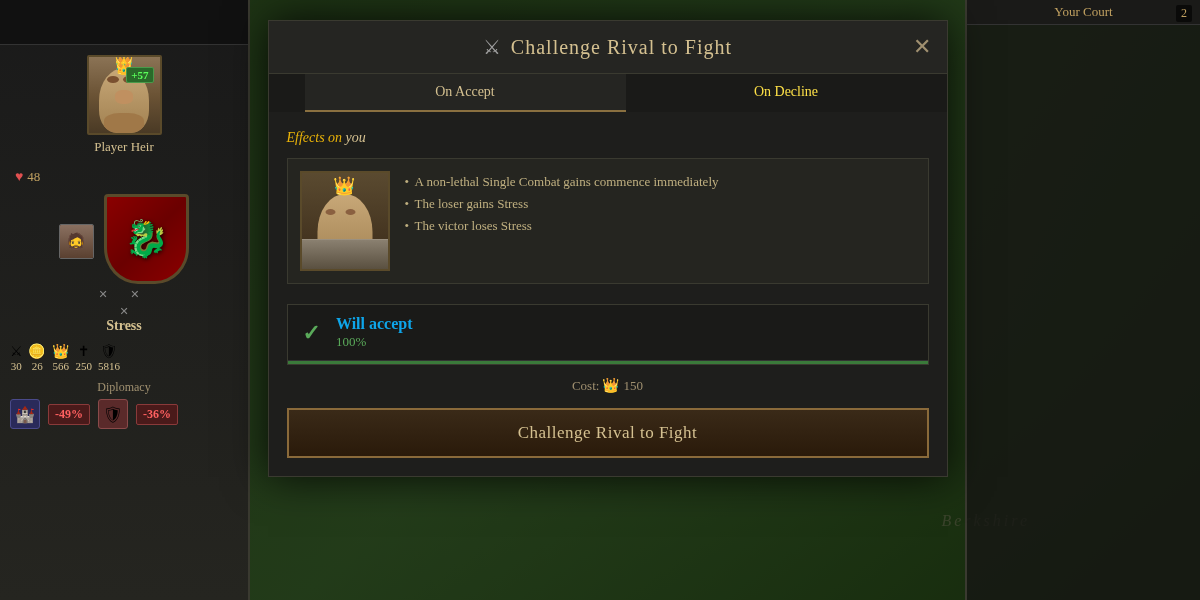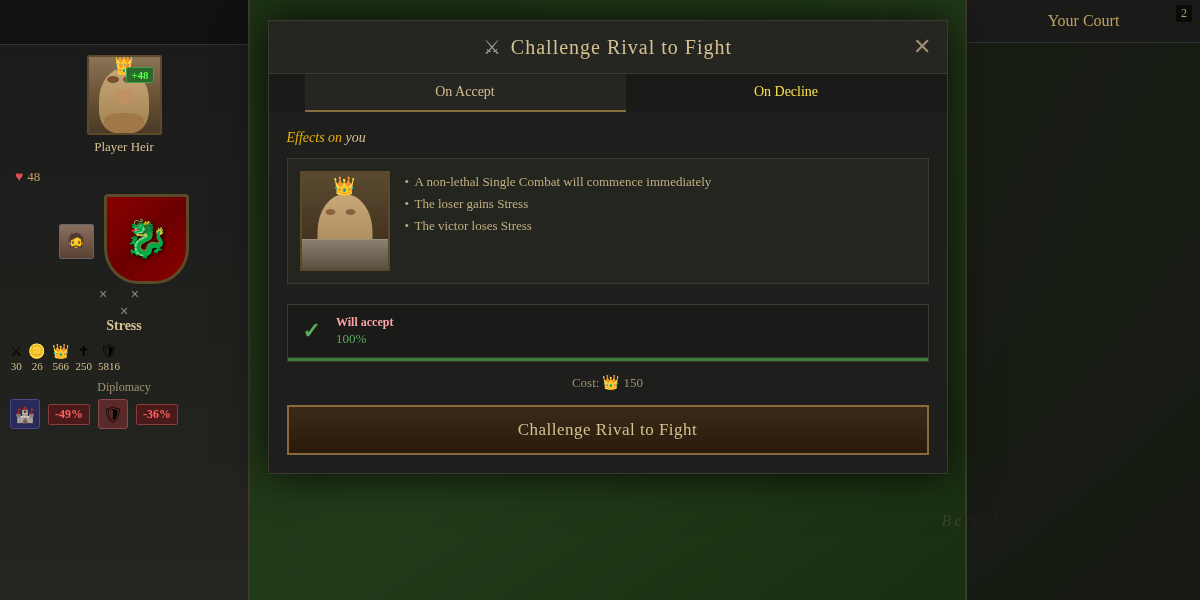--- a/index.html
+++ b/index.html
@@ -214,24 +214,24 @@
       position: absolute;
       right: 0;
       top: 0;
       width: 235px;
       height: 600px;
       background: rgba(20,20,18,0.9);
       border-left: 2px solid #3a3a30;
     }
 
     .your-court-header {
-      padding: 12px;
+      padding: 4px;
       text-align: center;
       color: #c0a060;
-      font-size: 16px;
+      font-size: 13px;
       background: #1a1a18;
       border-bottom: 1px solid #333;
     }
 
     
     .dialog-overlay {
       position: absolute;
       left: 250px;
       right: 235px;
       top: 0;
@@ -421,22 +421,22 @@
       gap: 15px;
     }
 
     .check-icon {
       color: #5aaa5a;
       font-size: 22px;
       font-weight: bold;
     }
 
     .accept-text {
-      color: #fca5a5;
-      font-size: 12px;
+      color: #0ea5e9;
+      font-size: 16px;
       font-weight: bold;
     }
 
     .accept-percent {
       color: #5aaa5a;
       font-size: 13px;
       margin-top: 1px;
     }
 
     .accept-bar-container {
@@ -513,21 +513,21 @@
       <div class="heir-avatar">
 
         <div style="position:absolute;bottom:0;left:50%;transform:translateX(-50%);width:50px;height:65px;background:linear-gradient(180deg,#c8a878,#a08050);border-radius:50% 50% 35% 35%;overflow:hidden;">
           <div style="position:absolute;top:8px;left:8px;width:12px;height:7px;background:#7a5030;border-radius:50%;box-shadow:16px 0 0 #7a5030;"></div>
           <div style="position:absolute;top:22px;left:50%;transform:translateX(-50%);width:18px;height:14px;background:#c09060;border-radius:40%;"></div>
 
           <div style="position:absolute;bottom:0;left:5px;right:5px;height:20px;background:#a07848;border-radius:40%;"></div>
         </div>
         <div style="position:absolute;top:2px;left:50%;transform:translateX(-50%);font-size:14px;">👑</div>
       </div>
-      <div class="heir-badge">+48</div>
+      <div class="heir-badge">+57</div>
     </div>
     <div class="heir-name">Player Heir</div>
   </div>
 
   <div class="stat-row">
     <span class="heart-icon">♥</span>
     <span>48</span>
   </div>
 
   <div class="godwin-section">
@@ -610,21 +610,21 @@
       
       <div class="effects-box">
 
         <div class="rival-portrait">
           <span class="rival-crown">👑</span>
           <div class="rival-face"></div>
           <div class="rival-armor"></div>
         </div>
 
         <ul class="effects-list">
-          <li>A non-lethal Single Combat will commence immediately</li>
+          <li>A non-lethal Single Combat gains commence immediately</li>
           <li>The loser gains Stress</li>
           <li>The victor loses Stress</li>
         </ul>
       </div>
 
       
       <div class="accept-section">
         <div class="accept-row">
           <span class="check-icon">✓</span>
           <div>

